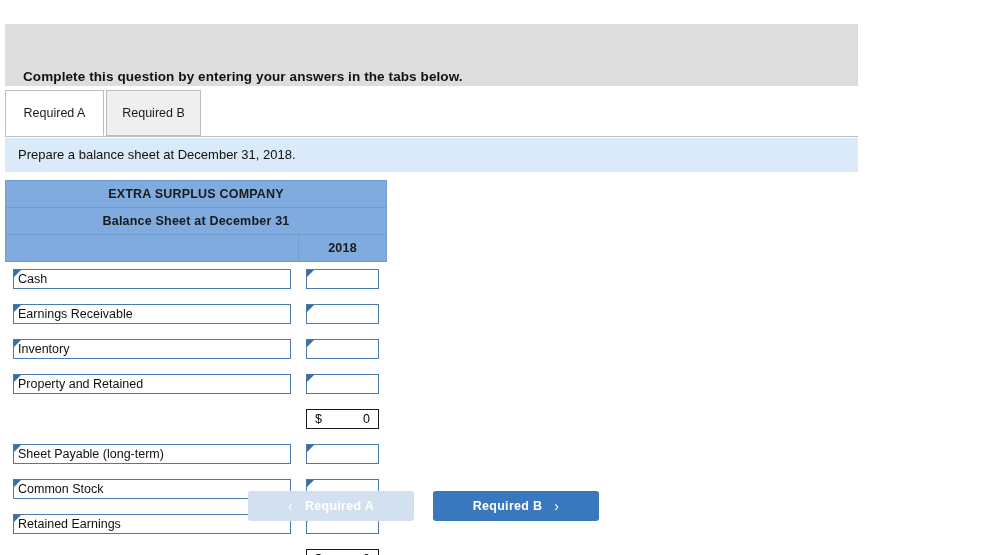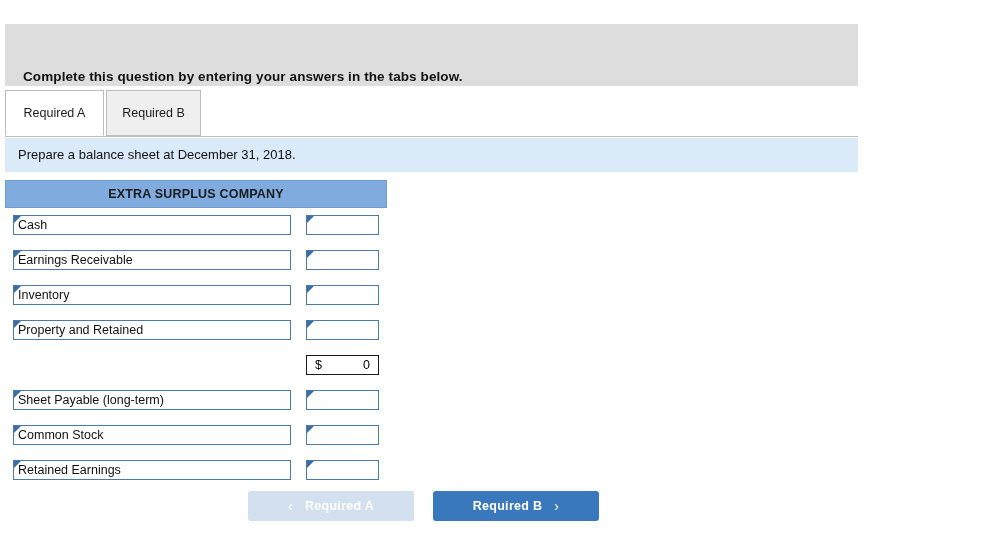--- a/index.html
+++ b/index.html
@@ -265,20 +265,27 @@
 
 <table class="sheet">
   <colgroup>
     <col class="c-label">
     <col class="c-value">
   </colgroup>
   <tbody>
     <tr>
       <td class="hdr" colspan="2">EXTRA SURPLUS COMPANY</td>
     </tr>
+    <tr>
+      <td class="hdr" colspan="2">Balance Sheet at December 31</td>
+    </tr>
+    <tr>
+      <td class="hdr-blank"></td>
+      <td class="hdr">2018</td>
+    </tr>
 
     <tr>
       <td class="cell">
         <span class="inp">
           <span class="inp-label">Cash</span>
         </span>
       </td>
       <td class="cell">
         <span class="inp">
           <span class="inp-label"></span>

